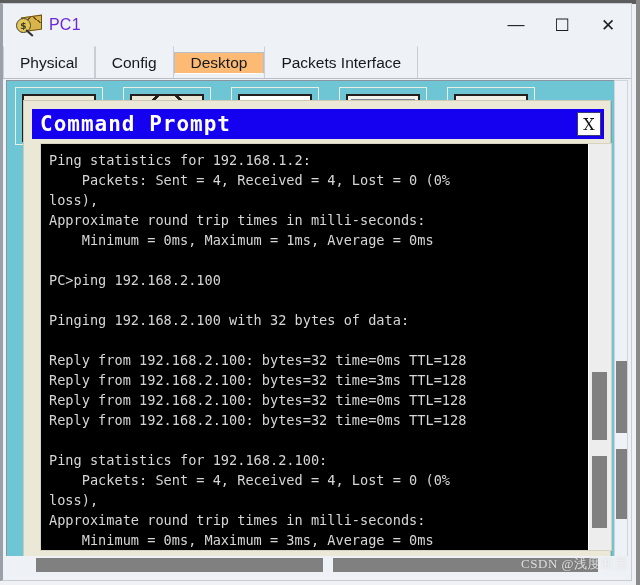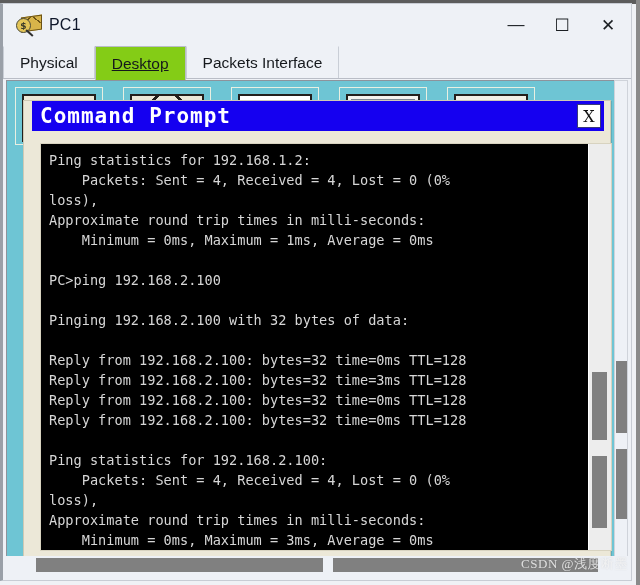--- a/index.html
+++ b/index.html
@@ -61,21 +61,21 @@
   }
   #app-icon {
     margin-left: 12px;
     width: 26px; height: 26px;
     position: relative;
     flex: 0 0 auto;
   }
   #window-title {
     margin-left: 8px;
     font-size: 16px;
-    color: #0f172a;
+    color: #6d28d9;
     letter-spacing: .2px;
   }
   #win-controls {
     margin-left: auto;
     display: flex;
     align-items: center;
     height: 100%;
   }
   .win-btn {
     width: 46px;
@@ -90,46 +90,45 @@
 
   
   #tab-strip {
     position: absolute;
     left: 0; top: 42px;
     width: 100%;
     height: 33px;
     background: #eef1f6;
     border-bottom: 1px solid #b9bdc6;
     display: flex;
-    align-items: flex-start;
+    align-items: center;
     box-sizing: border-box;
   }
   .tab {
     height: 32px;
     padding: 0 16px;
     display: flex;
     align-items: center;
     font-size: 15.5px;
     color: #15181c;
     background: #eef1f6;
     border-left: 1px solid #c9ced6;
     border-right: 1px solid #c9ced6;
     border-top: 1px solid transparent;
     box-sizing: border-box;
     cursor: default;
     white-space: nowrap;
   }
   .tab:first-child { border-left: 1px solid #c9ced6; }
   .tab.active {
-    background: #84cc16;
+    background: #fdba74;
     border: 1px solid #b9bdc6;
     border-bottom: 1px solid #ffffff;
     margin-bottom: -1px;
-    height: 35px;
-    text-decoration: underline;
+    height: 22px;
   }
 
   
   #desktop {
     position: absolute;
     left: 3px; top: 76px;
     width: 618px;
     height: 480px;
     background: #6ec5d4;
     border: 1px solid #8d939c;
@@ -216,21 +215,21 @@
     left: 19px; top: 95px;
     width: 588px;
     height: 462px;
     background: #ece8d8;
     border: 1px solid #cfc9b4;
     box-sizing: border-box;
     box-shadow: 1px 1px 0 rgba(0,0,0,.12);
   }
   #cmd-titlebar {
     position: absolute;
-    left: 8px; top: 0;
+    left: 8px; top: 8px;
     width: 572px;
     height: 30px;
     background: #1500f0;
     display: flex;
     align-items: center;
     box-sizing: border-box;
     justify-content: space-between;
   }
   #cmd-title {
     color: #ffffff;
@@ -404,20 +403,21 @@
 
       <div id="win-controls">
         <div class="win-btn">—</div>
         <div class="win-btn">☐</div>
         <div class="win-btn close-btn">✕</div>
       </div>
     </div>
 
     <div id="tab-strip">
       <div class="tab">Physical</div>
+      <div class="tab">Config</div>
       <div class="tab active">Desktop</div>
       <div class="tab">Packets Interface</div>
     </div>
 
     <div id="desktop">
       <div id="desktop-icons">
         <div class="desktop-icon">
           <div class="di-art grid"></div>
         </div>
         <div class="desktop-icon">

